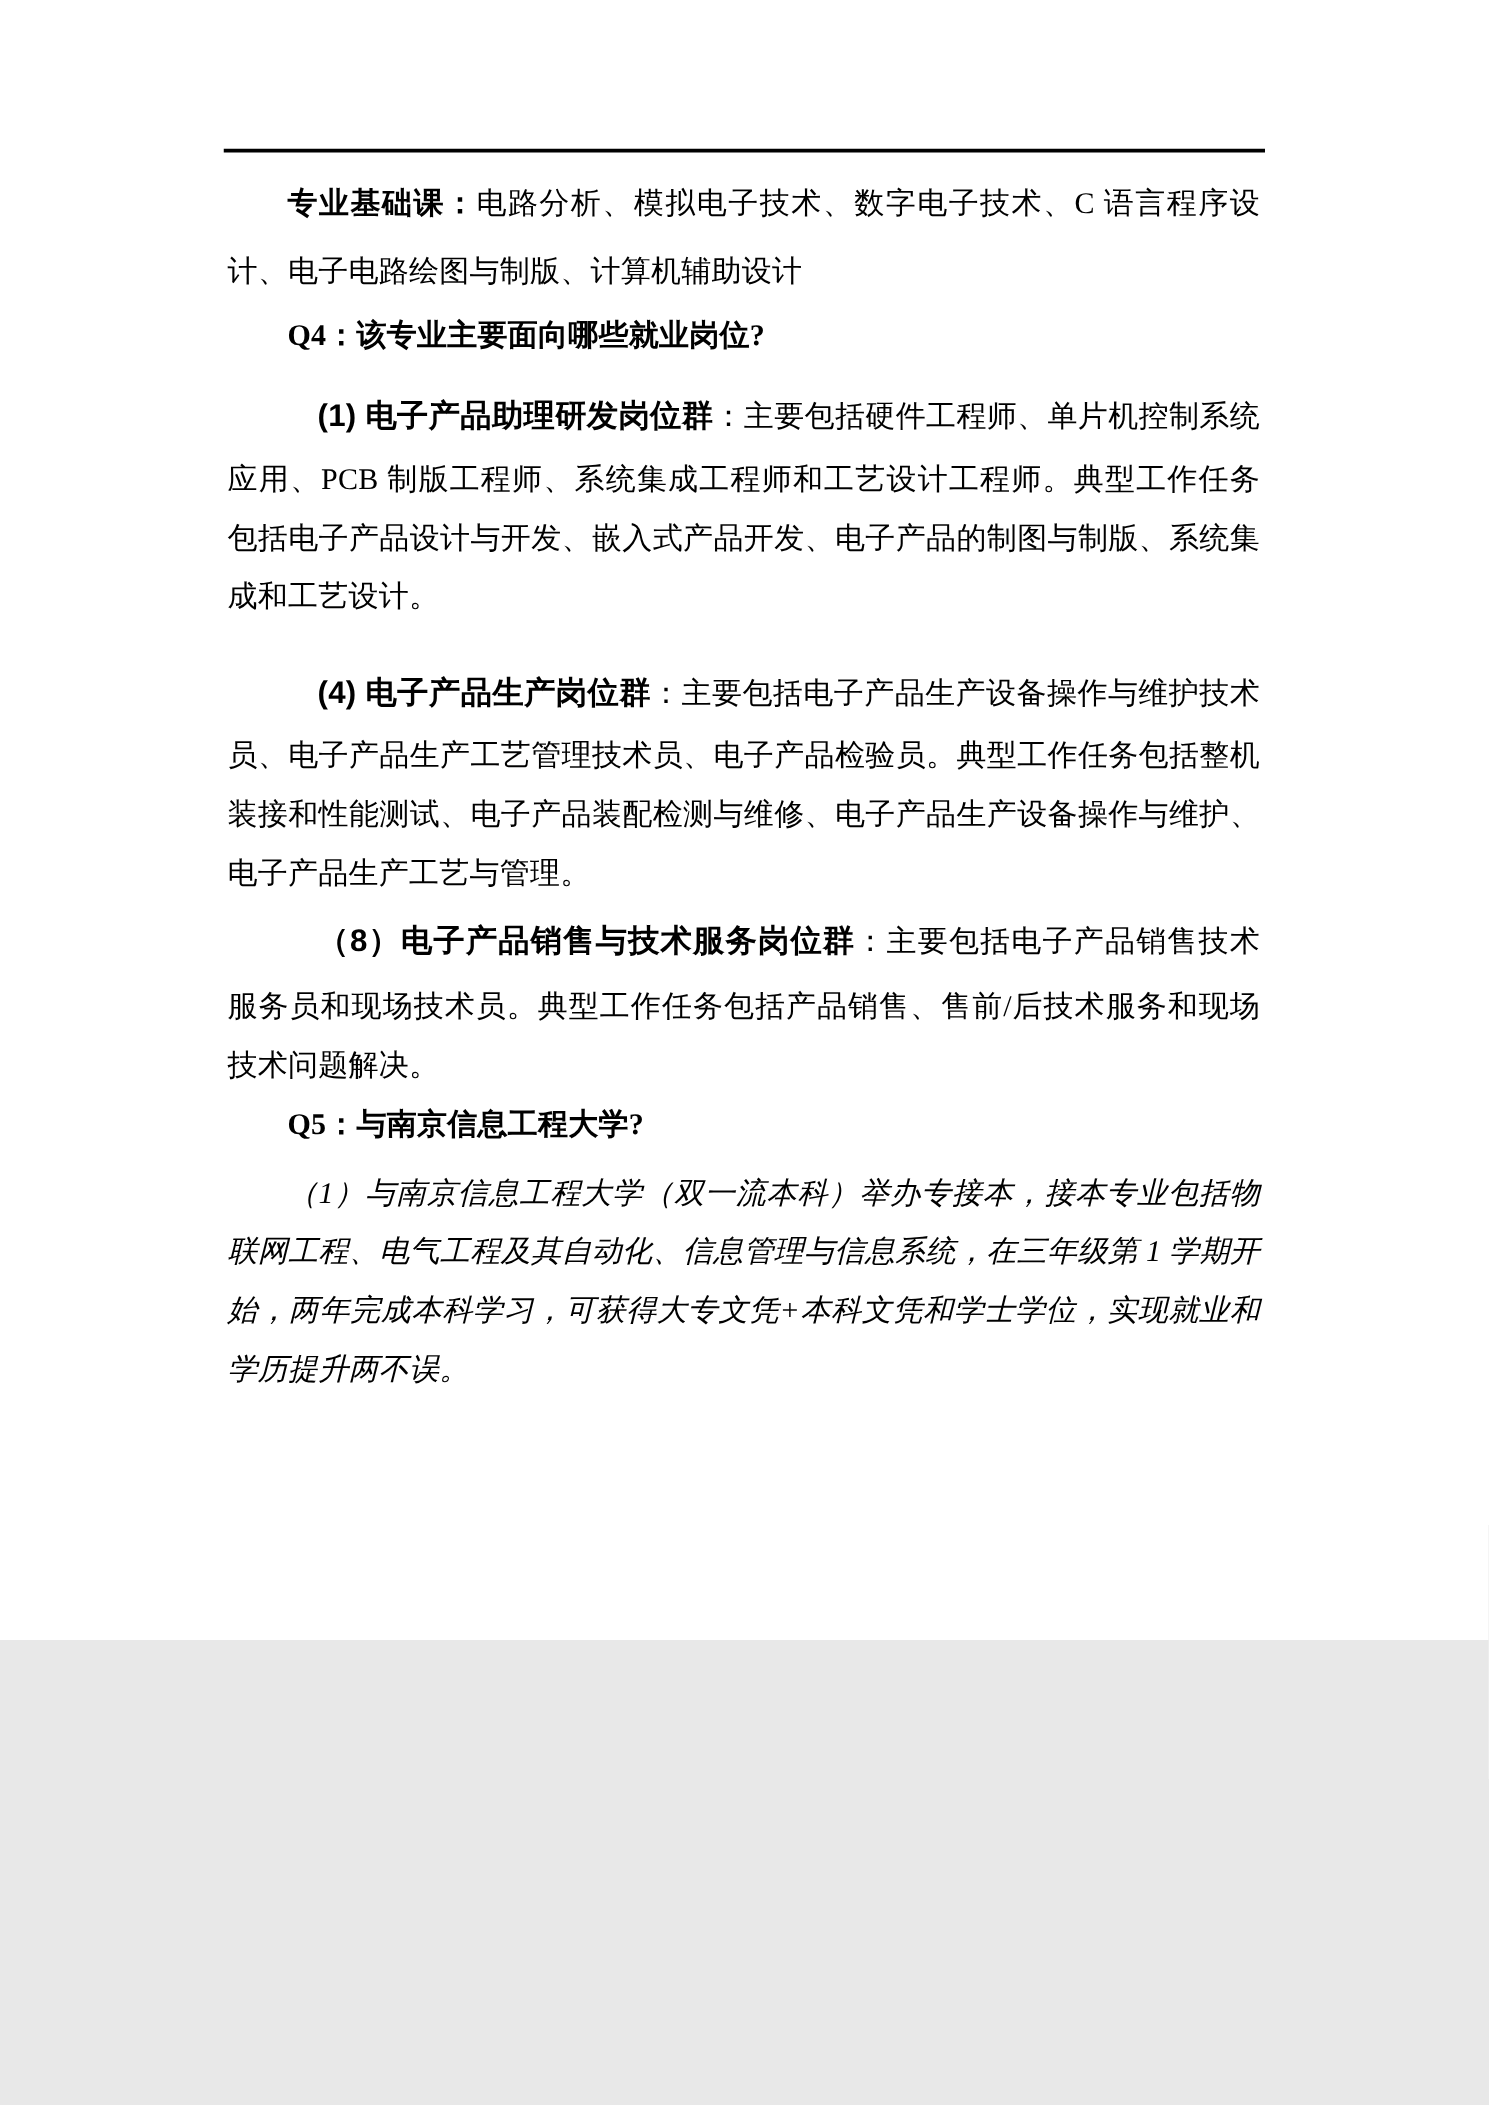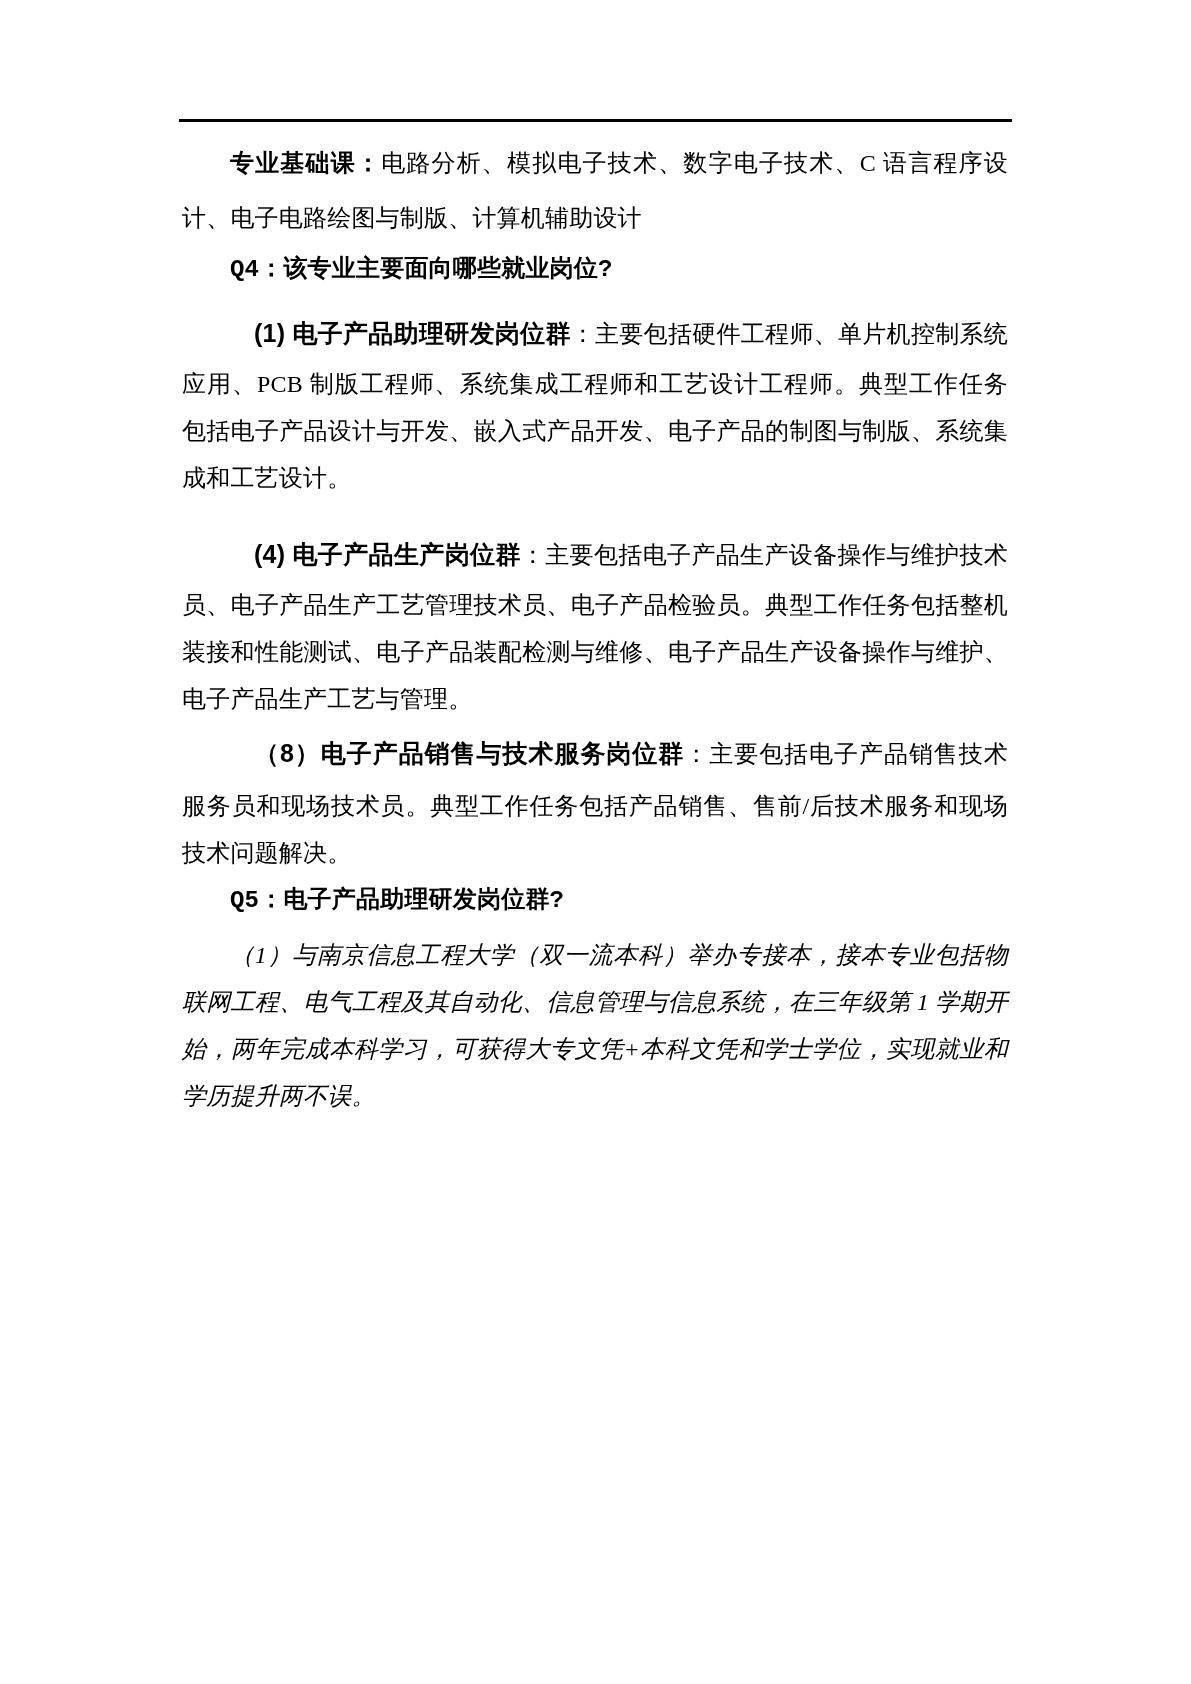--- a/index.html
+++ b/index.html
@@ -1,19 +1,19 @@
 <!DOCTYPE html>
 <html><head>
 <meta charset="utf-8">
 <style>
   html, body { margin: 0; padding: 0; background: #e8e8e8; }
   .page {
     position: relative;
     width: 1191px;
-    height: 1684px;
+    height: 1312px;
     background: #ffffff;
     color: #000000;
     font-family: "Liberation Serif", "DejaVu Serif", serif;
     overflow: hidden;
   }
   .header-rule {
     position: absolute;
     left: 179px;
     top: 119px;
     width: 833px;
@@ -39,21 +39,21 @@
   p.course:first-of-type { margin-top: 135px; }
 
   .lead {
     font-family: "Liberation Sans", "DejaVu Sans", sans-serif;
     font-weight: 700;
   }
   p.course .lead { font-size: 24px; }
 
   .q-heading {
     margin: 0;
-    font-family: Liberation Mono, monospace;
+    font-family: Liberation Serif, serif;
     font-weight: 700;
     font-size: 26px;
     line-height: 50px;
     text-indent: 48px;
     letter-spacing: 0.2px;
   }
 
   
   p.job .lead { font-size: 25px; line-height: 56px; margin-left: 24px; }
   p.job1 { margin-top: 12px; }
@@ -77,19 +77,19 @@
 
 
     <p class="q-heading">Q4：该专业主要面向哪些就业岗位?</p>
 
     <p class="job job1"><span class="lead">(1) 电子产品助理研发岗位群</span><span>：主要包括硬件工程师、单片机控制系统应用、PCB 制版工程师、系统集成工程师和工艺设计工程师。典型工作任务包括电子产品设计与开发、嵌入式产品开发、电子产品的制图与制版、系统集成和工艺设计。</span></p>
 
     <p class="job job2"><span class="lead">(4) 电子产品生产岗位群</span><span>：主要包括电子产品生产设备操作与维护技术员、电子产品生产工艺管理技术员、电子产品检验员。典型工作任务包括整机装接和性能测试、电子产品装配检测与维修、电子产品生产设备操作与维护、电子产品生产工艺与管理。</span></p>
 
     <p class="job job3"><span class="lead">（8）电子产品销售与技术服务岗位群</span><span>：主要包括电子产品销售技术服务员和现场技术员。典型工作任务包括产品销售、售前/后技术服务和现场技术问题解决。</span></p>
 
-    <p class="q-heading">Q5：电子产品助理研发岗位群?</p>
+    <p class="q-heading">Q5：与南京信息工程大学?</p>
 
     <p class="path1">（1）与南京信息工程大学（双一流本科）举办专接本，接本专业包括物联网工程、电气工程及其自动化、信息管理与信息系统，在三年级第 1 学期开始，两年完成本科学习，可获得大专文凭+本科文凭和学士学位，实现就业和 学历提升两不误。</p>
 
 
   </div>
 </div>
 
 </body></html>

